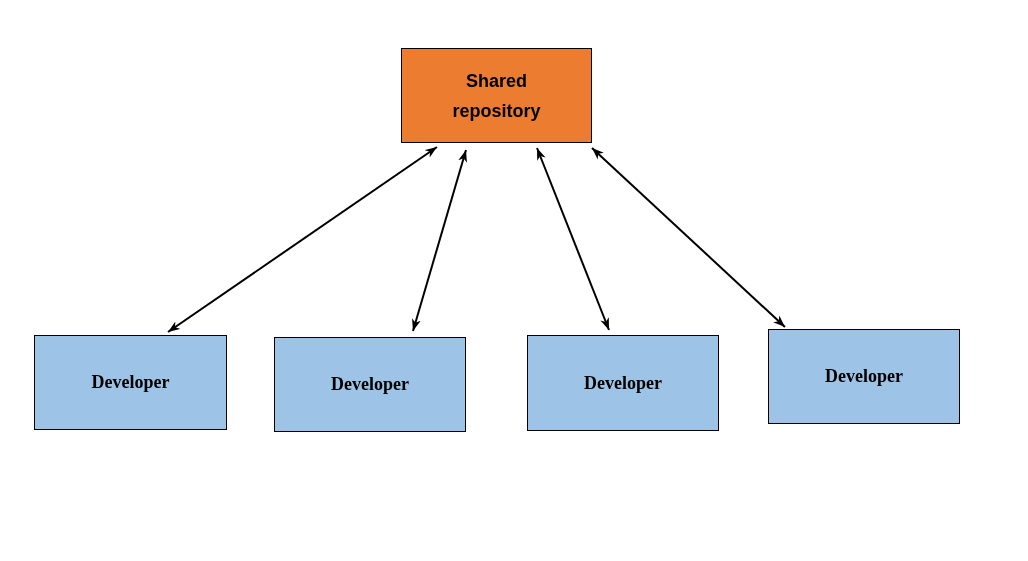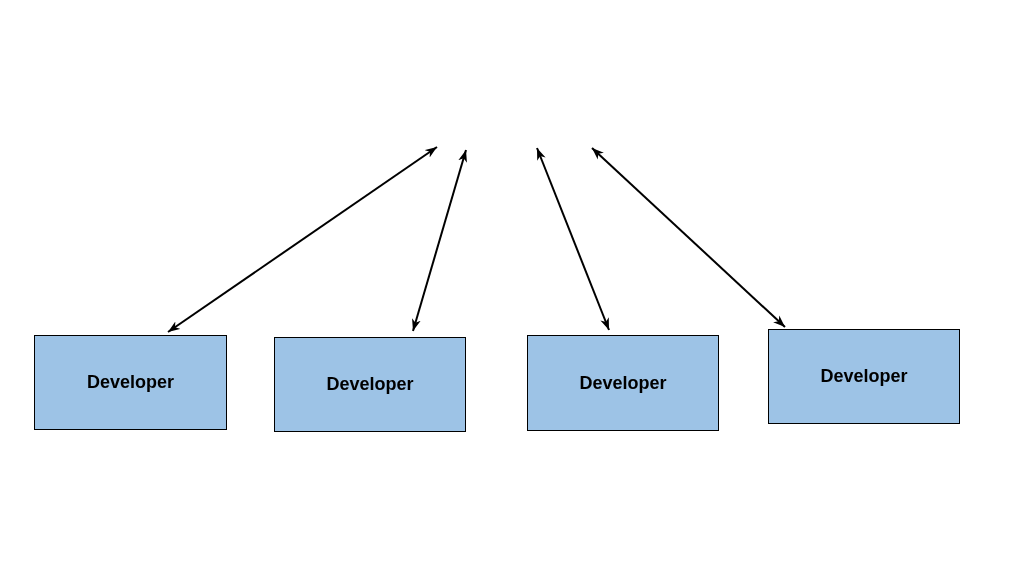--- a/index.html
+++ b/index.html
@@ -29,20 +29,21 @@
   .repo {
     left: 401px; top: 48px; width: 191px; height: 95px;
     background: var(--repo-fill, #EC7C30);
     border: 1.5px solid var(--repo-border, #000000);
     line-height: 30px;
   }
   .repo .label { display: inline-block; width: 120px; }
   .dev {
     background: var(--dev-fill, #9DC3E6);
     border: 1.5px solid var(--dev-border, #000000);
+    font-family: Liberation Serif, serif;
   }
   .dev1 { left: 34px;  top: 335px; width: 193px; height: 95px; }
   .dev2 { left: 274px; top: 337px; width: 192px; height: 95px; }
   .dev3 { left: 527px; top: 335px; width: 192px; height: 96px; }
   .dev4 { left: 768px; top: 329px; width: 192px; height: 95px; }
   .arrows {
     position: absolute;
     left: 0; top: 0;
     width: 1028px;
     height: 561px;
@@ -63,20 +64,23 @@
       <marker id="ah" markerUnits="userSpaceOnUse" markerWidth="14" markerHeight="12" refX="12" refY="5" orient="auto-start-reverse">
         <path d="M0,0.5 L12,5 L0,9.5 L3.5,5 Z" fill="var(--arrow, #000000)"></path>
       </marker>
     </defs>
     <line class="arrow-line" x1="437" y1="147" x2="168" y2="332" marker-start="url(#ah)" marker-end="url(#ah)"></line>
     <line class="arrow-line" x1="466" y1="150" x2="413" y2="331" marker-start="url(#ah)" marker-end="url(#ah)"></line>
     <line class="arrow-line" x1="537" y1="148" x2="609" y2="330" marker-start="url(#ah)" marker-end="url(#ah)"></line>
     <line class="arrow-line" x1="592" y1="148" x2="785" y2="327" marker-start="url(#ah)" marker-end="url(#ah)"></line>
   </svg>
 
+  <div class="node repo">
+    <span class="label">Shared repository</span>
+  </div>
 
   <div class="node dev dev1">
     <span class="label">Developer</span>
   </div>
 
   <div class="node dev dev2">
     <span class="label">Developer</span>
   </div>
 
   <div class="node dev dev3">

